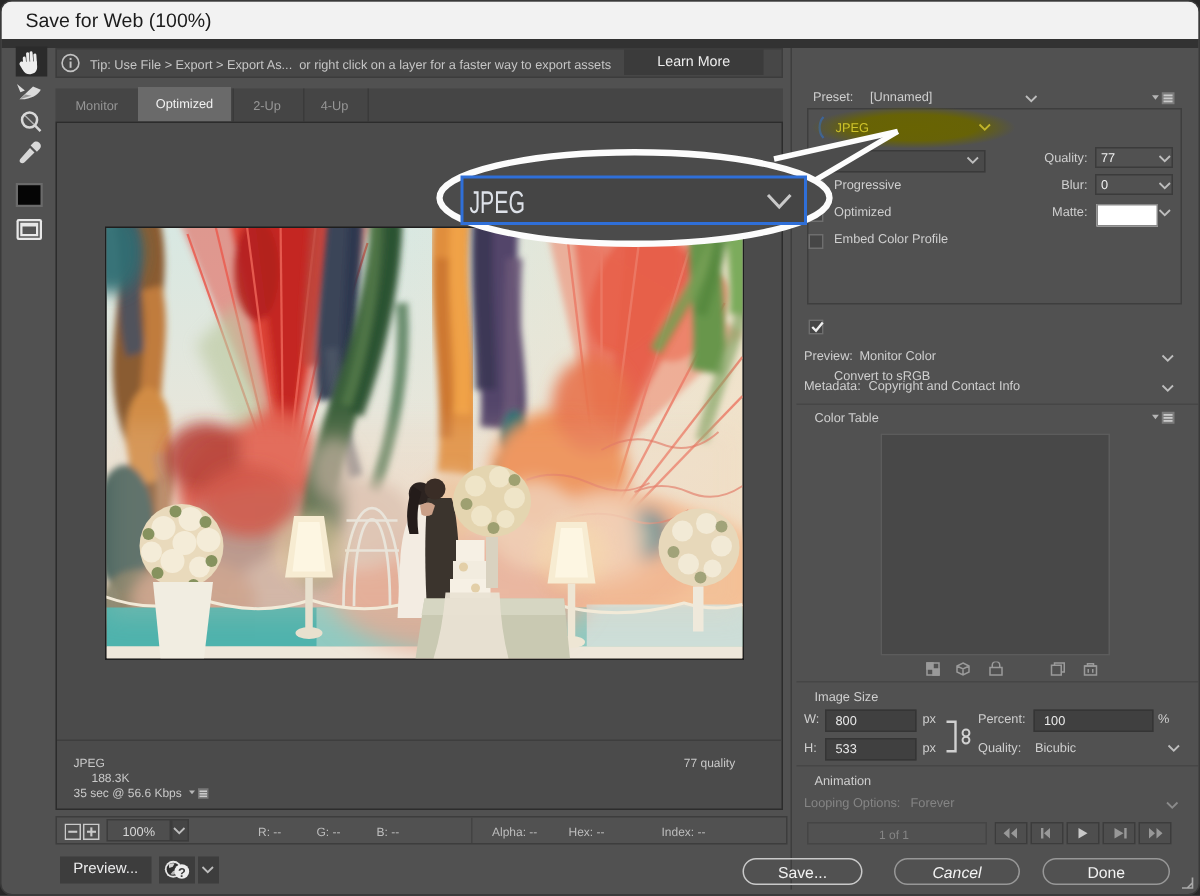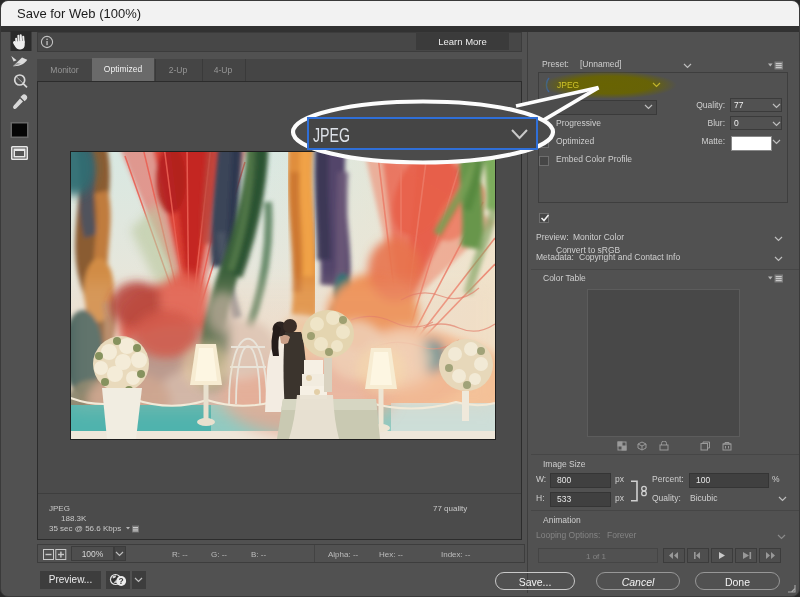--- a/index.html
+++ b/index.html
@@ -54,20 +54,21 @@
   <rect x="12" y="121" width="13" height="10" fill="none" stroke="#555" stroke-width="1"></rect>
   <rect x="14" y="124" width="9" height="5" fill="#555"></rect>
 </svg>
 
 <div class="abs" style="left:36px;top:31px;width:485px;height:20px;background:#474747;border:1px solid #3c3c3c;box-sizing:border-box;"></div>
 <svg class="abs" style="left:39px;top:34px;" width="14" height="14" viewBox="0 0 14 14">
  <circle cx="7" cy="7" r="5.6" fill="none" stroke="#c2c2c2" stroke-width="1.1"></circle>
  <rect x="6.4" y="6" width="1.3" height="4.2" fill="#c2c2c2"></rect>
  <rect x="6.4" y="3.6" width="1.3" height="1.4" fill="#c2c2c2"></rect>
 </svg>
+<div class="lbl" style="left:59px;top:37px;font-size:8.5px;color:#c6c6c6;">Tip: Use File &gt; Export &gt; Export As...&nbsp; or right click on a layer for a faster way to export assets</div>
 <div class="abs" style="left:415px;top:32px;width:93px;height:17px;background:#3b3b3b;color:#ededed;font-size:9.5px;text-align:center;line-height:17px;">Learn More</div>
 
 <div class="abs" style="left:36px;top:58px;width:485px;height:22px;background:#454545;"></div>
 <div class="abs" style="left:90.5px;top:58px;width:1px;height:22px;background:#3a3a3a;"></div>
 <div class="abs" style="left:153.5px;top:58px;width:1px;height:22px;background:#3a3a3a;"></div>
 <div class="abs" style="left:200.5px;top:58px;width:1px;height:22px;background:#3a3a3a;"></div>
 <div class="abs" style="left:243.5px;top:58px;width:1px;height:22px;background:#3a3a3a;"></div>
 <div class="abs" style="left:36px;top:58px;width:55px;height:22px;color:#969696;font-size:8.5px;text-align:center;line-height:22px;">Monitor</div>
 <div class="abs" style="left:91px;top:57px;width:62px;height:23px;background:#6a6a6a;color:#f2f2f2;font-size:8.5px;text-align:center;line-height:23px;">Optimized</div>
 <div class="abs" style="left:154px;top:58px;width:46px;height:22px;color:#969696;font-size:8.5px;text-align:center;line-height:22px;">2-Up</div>
@@ -78,21 +79,21 @@
 <div class="lbl" style="left:48px;top:503px;font-size:8px;color:#c9c9c9;">JPEG</div>
 <div class="lbl" style="left:48px;top:513px;font-size:8px;color:#c9c9c9;margin-left:12px;">188.3K</div>
 <div class="lbl" style="left:48px;top:523px;font-size:8px;color:#c9c9c9;">35 sec @ 56.6 Kbps</div>
 <svg class="abs" style="left:125px;top:524px;" width="14" height="8" viewBox="0 0 14 8">
  <path d="M0,2 L4,2 L2,4.5 Z" fill="#b5b5b5"></path>
  <rect x="6" y="0.5" width="7" height="7" fill="#777"></rect>
  <rect x="7" y="2" width="5" height="1" fill="#ccc"></rect>
       <rect x="7" y="3.7" width="5" height="1" fill="#ccc"></rect>
       <rect x="7" y="5.4" width="5" height="1" fill="#ccc"></rect>
 </svg>
-<div class="lbl" style="left:432px;top:503px;width:80px;text-align:left;font-size:8px;color:#c9c9c9;">77 quality</div>
+<div class="lbl" style="left:432px;top:503px;width:80px;text-align:center;font-size:8px;color:#c9c9c9;">77 quality</div>
 
 <div class="abs" style="left:69px;top:150px;width:426px;height:289px;background:#1e1e1e;"></div>
 <svg class="abs" style="left:70px;top:151px;" width="424" height="287" viewBox="0 0 424 287">
 <defs>
  <linearGradient id="sky" x1="0" y1="0" x2="0" y2="1">
   <stop offset="0" stop-color="#d8e8e2"></stop>
           <stop offset="0.5" stop-color="#e9e6da"></stop>
           <stop offset="0.75" stop-color="#f3dfcc"></stop>
           <stop offset="1" stop-color="#f5e4d5"></stop>
  </linearGradient>

